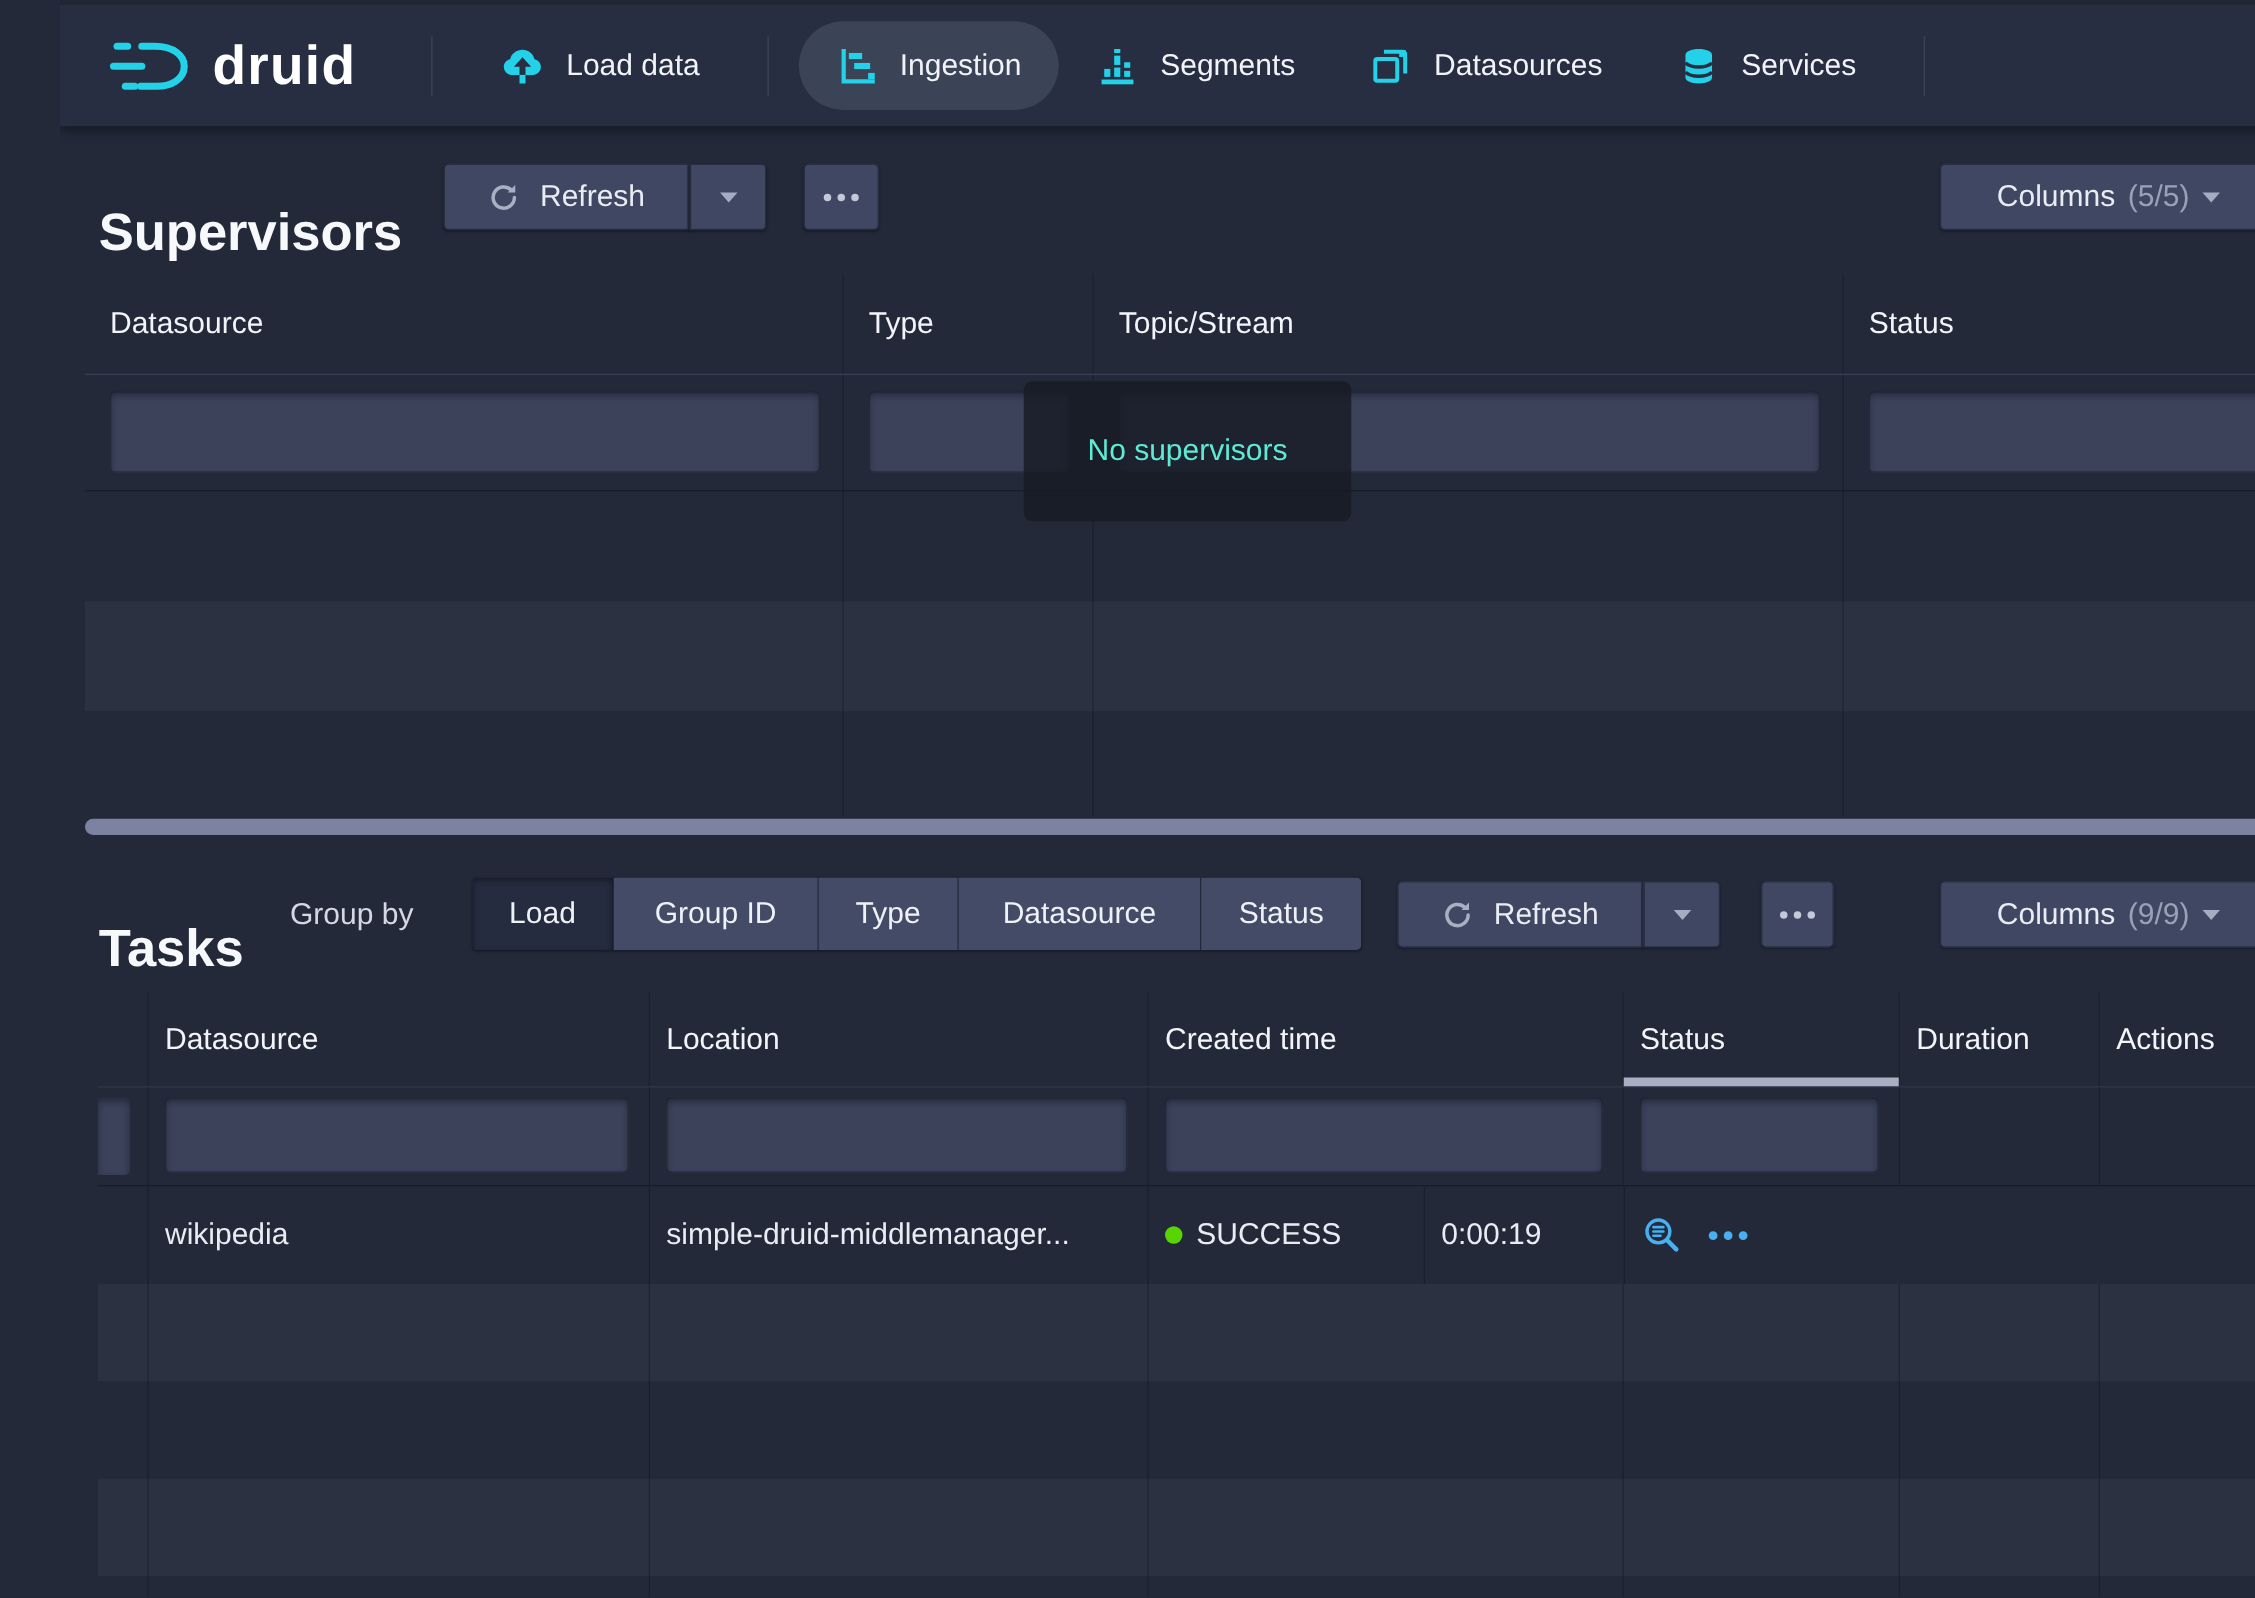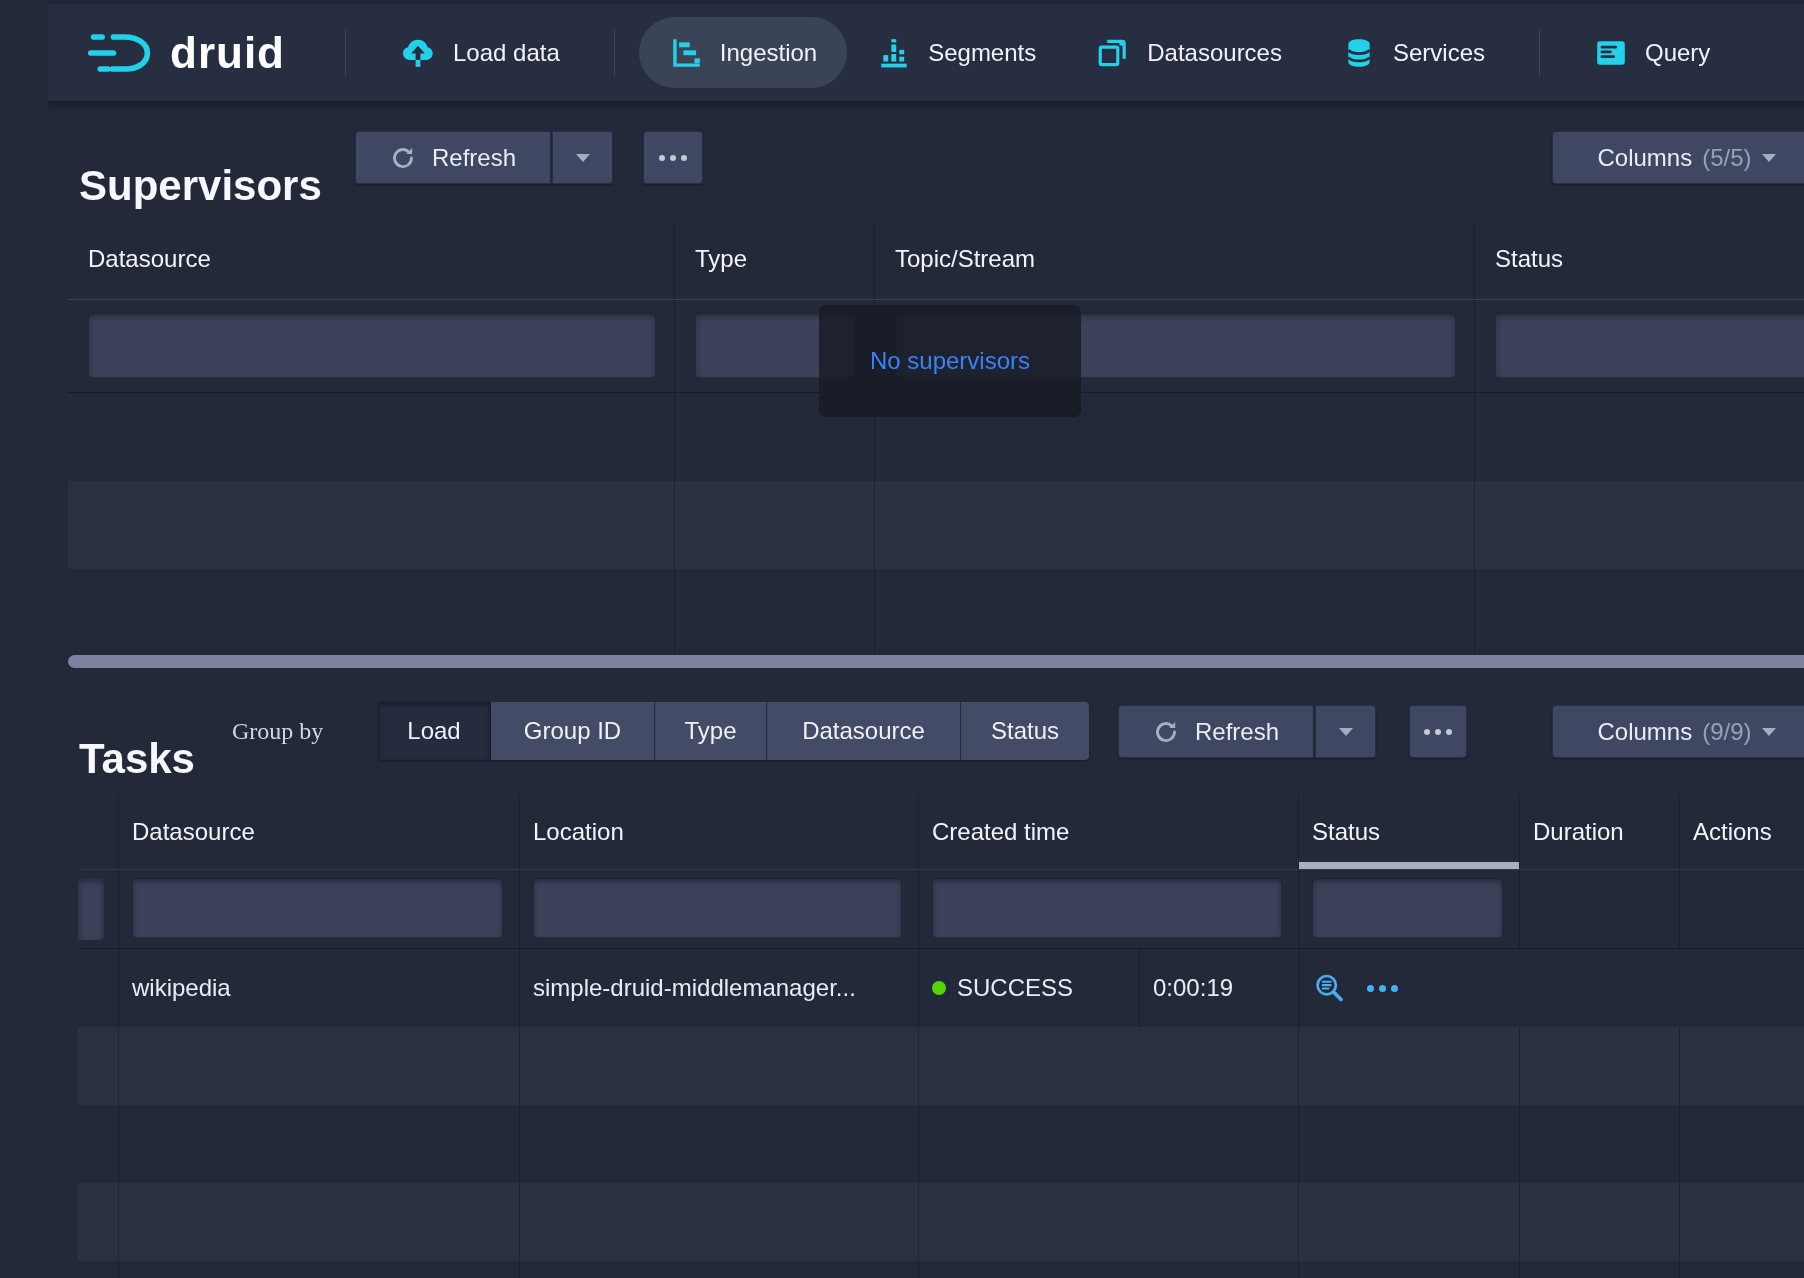--- a/index.html
+++ b/index.html
@@ -61,21 +61,21 @@
   .sup-filter{height:92px;border-bottom:1px solid rgba(11,15,25,.5);}
   .sup-filter .cell{padding:13px 18px 0 20px;align-items:flex-start;}
   .sup-filter .cell.last{padding-right:0;}
   .sup-filter .cell.last .filter-input{border-radius:4px 0 0 4px;}
   .sup-row{height:88px;}
   .sup-row.short{height:84px;}
   .hscrollbar{position:absolute;left:0;bottom:3px;width:1752px;height:13px;background:#7b83a1;
               border-radius:7px;cursor:pointer;}
   .empty-overlay{position:absolute;left:751px;top:86px;width:262px;height:112px;
         background:rgba(23,27,37,.82);border-radius:7px;display:flex;align-items:center;
-        justify-content:center;font-size:24px;color:#3b82f6;}
+        justify-content:center;font-size:24px;color:#5eead4;}
   
   .tasks-tbl{left:30px;top:794px;width:1743px;height:484px;}
   .tc0{width:41px;}.tc1{width:401px;}.tc2{width:399px;}.tc3{width:380px;}
   .tc4{width:221px;}.tc5{width:160px;}.tc6{width:141px;}
   .tasks-head{height:75px;border-bottom:1px solid rgba(255,255,255,.07);}
   .tasks-head .th{padding-left:13px;}
   .sort-underline{position:absolute;left:0;right:0;bottom:0;height:7px;background:#a9afc3;}
   .tasks-filter{height:78px;border-bottom:1px solid rgba(11,15,25,.5);}
   .tasks-filter .cell{padding:8px 16px 0 13px;align-items:flex-start;}
   .tasks-filter .filter-input{height:60px;}
@@ -153,27 +153,20 @@
     <a class="nav-item">
       <svg class="nav-icon" width="34" height="34" viewBox="0 0 32 32">
         <path fill="#23d2e9" d="M6 7.5C6 4.8 10.5 3 16 3s10 1.8 10 4.5v17c0 2.7-4.5 4.5-10 4.5S6 27.2 6 24.5z"></path>
         <path d="M6 13.5c2.3 2 6 3 10 3s7.7-1 10-3" fill="none" stroke="#272e41" stroke-width="2.6"></path>
         <path d="M6 20.5c2.3 2 6 3 10 3s7.7-1 10-3" fill="none" stroke="#272e41" stroke-width="2.6"></path>
       </svg>
       <span>Services</span>
     </a>
     <div class="nav-divider"></div>
 
-    <a class="nav-item">
-      <svg class="nav-icon" width="34" height="34" viewBox="0 0 32 32">
-        <rect x="3" y="5" width="26" height="22" rx="2.5" fill="#23d2e9"></rect>
-        <path d="M7.5 10.5h13M7.5 15h8M7.5 19.5h11" stroke="#272e41" stroke-width="2.6" stroke-linecap="round"></path>
-      </svg>
-      <span>Query</span>
-    </a>
   </nav>
 
   <h1 class="sec-title" style="left:31px;top:134px;">Supervisors</h1>
 
   <div class="btn-group" style="left:307px;top:131px;">
     <button class="btn btn-main">
       <svg width="26" height="26" viewBox="0 0 26 26" fill="none">
         <path d="M21.5 13a8.5 8.5 0 1 1-2.6-6.1" stroke="#a9b0c4" stroke-width="2.8" stroke-linecap="round"></path>
         <path d="M22.2 3v6h-6z" fill="#a9b0c4"></path>
       </svg>
@@ -235,21 +228,21 @@
       <div class="cell sc0"></div>
         <div class="cell sc1"></div>
         <div class="cell sc2"></div>
         <div class="cell sc3"></div>
     </div>
     <div class="empty-overlay">No supervisors</div>
     <div class="hscrollbar"></div>
   </div>
 
   <h1 class="sec-title" style="left:31px;top:707px;">Tasks</h1>
-  <span class="group-label" style="left:184px;top:718px;font-family:Liberation Serif, serif;">Group by</span>
+  <span class="group-label" style="left:184px;top:718px;">Group by</span>
 
   <div class="seg-group" style="left:330px;top:702px;">
     <button class="seg selected" style="width:113px;">Load</button>
     <button class="seg" style="width:164px;">Group ID</button>
     <button class="seg" style="width:112px;">Type</button>
     <button class="seg" style="width:194px;">Datasource</button>
     <button class="seg" style="width:128px;">Status</button>
   </div>
 
   <div class="btn-group" style="left:1070px;top:705px;">

